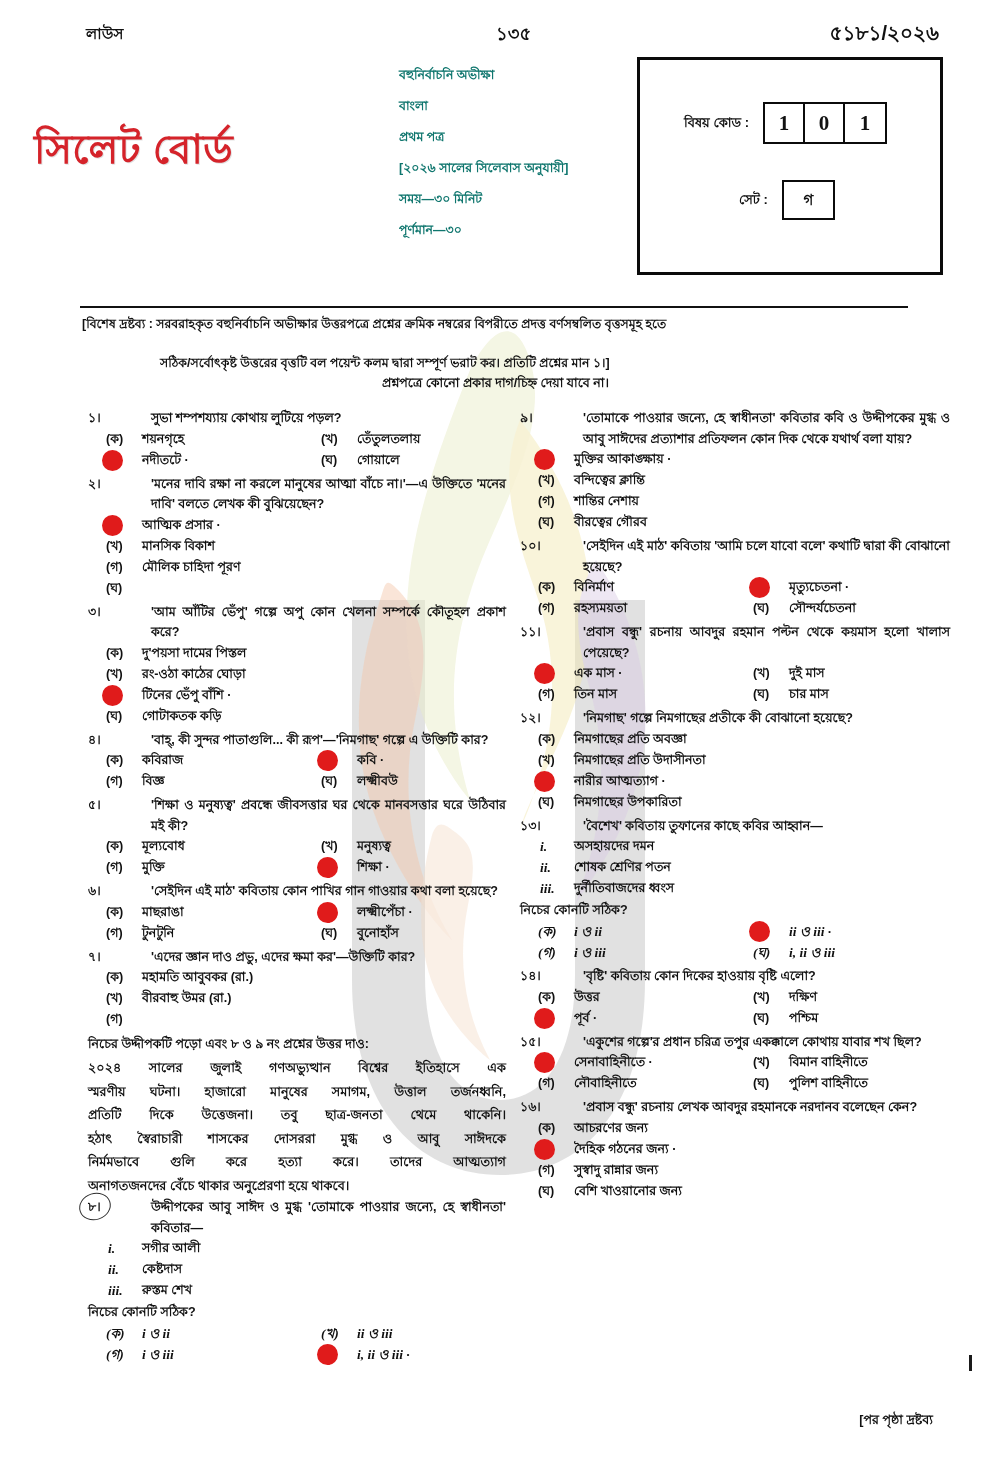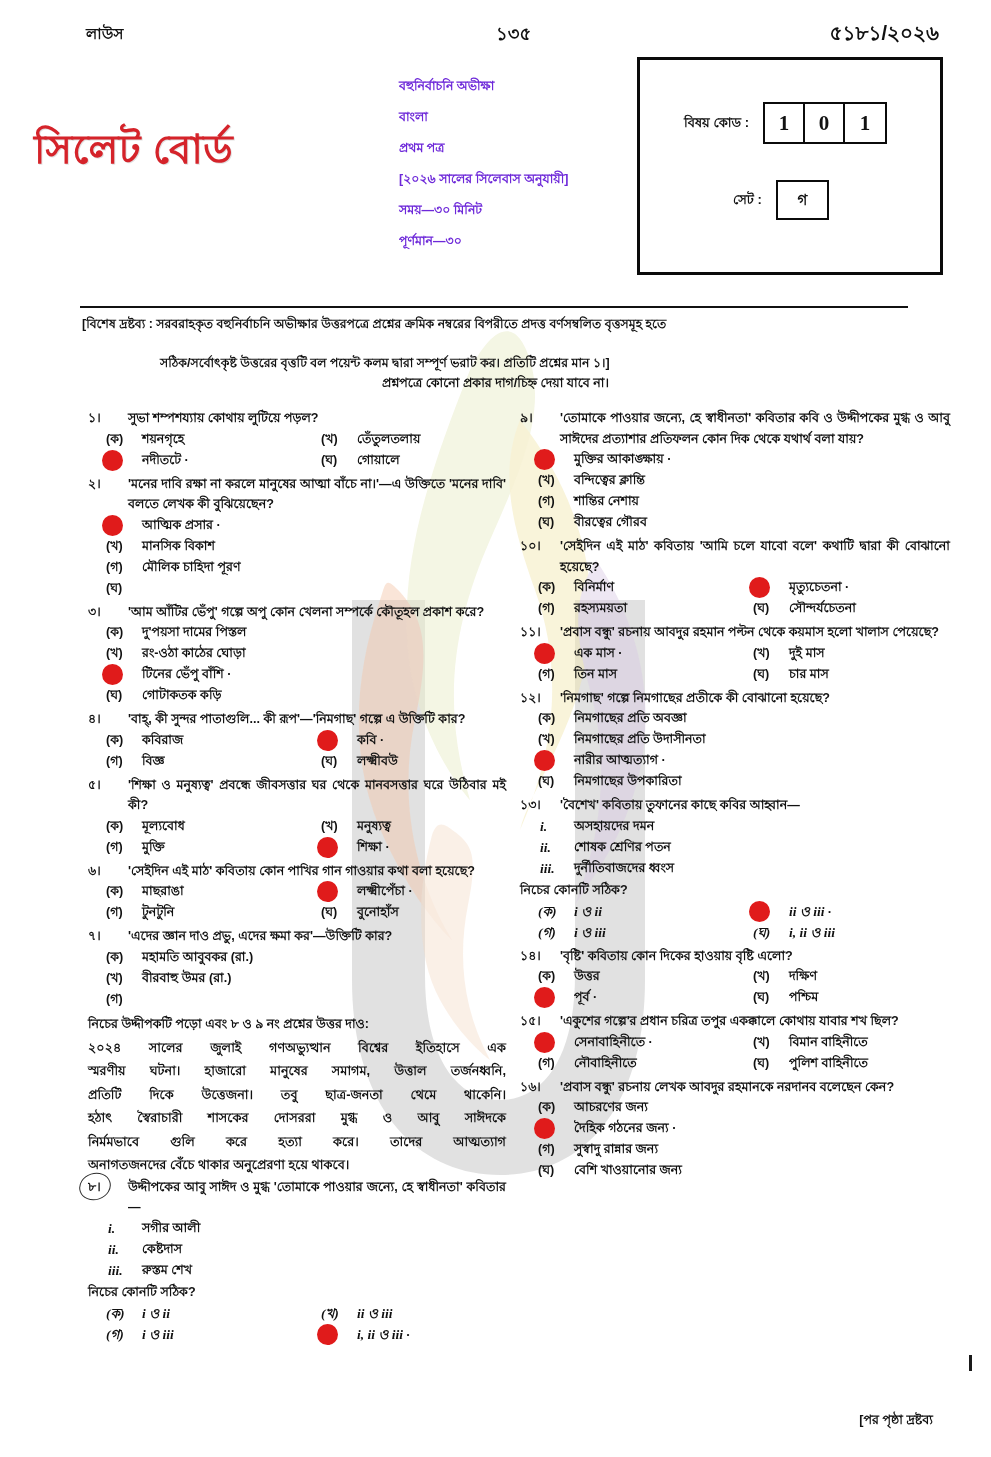--- a/index.html
+++ b/index.html
@@ -44,43 +44,43 @@
   .board-title {
     position: absolute; left: 34px; top: 118px;
     font-family: "Liberation Sans", sans-serif;
     font-size: 40px; font-weight: 700;
     color: #d5232a;
     letter-spacing: .5px;
     text-shadow: 1px 1px 0 rgba(0,0,0,.12);
   }
 
   .meta-block {
-    position: absolute; left: 399px; top: 71px;
+    position: absolute; left: 399px; top: 60px;
     font-family: "Liberation Sans", sans-serif;
     font-size: 12.5px;
     font-weight: 700;
     line-height: 31px;
-    color: #6d28d9;
+    color: #0f766e;
   }
   .meta-block div { white-space: nowrap; }
 
   
   .codebox {
     position: absolute;
     left: 637px; top: 57px;
     width: 306px; height: 218px;
     border: 3px solid #0b0b0b;
     background: transparent;
   }
   .codebox-row {
     position: absolute;
     display: flex; align-items: center;
   }
   .codebox-row.r1 { left: 44px; top: 42px; align-items: center; }
-  .codebox-row.r2 { left: 93px; top: 120px; }
+  .codebox-row.r2 { left: 99px; top: 120px; }
   .cb-label {
     font-family: "Liberation Sans", sans-serif;
     font-size: 13px; font-weight: 700;
     margin-right: 14px;
     white-space: nowrap;
   }
   .digit-group { display: flex; border: 2.5px solid #0b0b0b; }
   .digit {
     width: 40px; height: 38px;
     display: flex; align-items: center; justify-content: center;
@@ -136,21 +136,21 @@
     display: flex;
     font-family: "Liberation Sans", sans-serif;
     font-size: 12.6px; font-weight: 700;
     line-height: 20.5px;
   }
   .q-num {
     flex: 0 0 auto;
     min-width: 40px;
     white-space: nowrap;
   }
-  .q-text { flex: 1 1 auto; text-align: justify; }
+  .q-text { flex: 1 1 auto; text-align: justify; margin-left: 23px; }
 
   .opts { margin-top: 0px; }
   .opts.grid2 {
     display: grid;
     grid-template-columns: 215px 1fr;
     column-gap: 0px;
   }
   .opts.col1 { display: block; }
 
   .opt {

